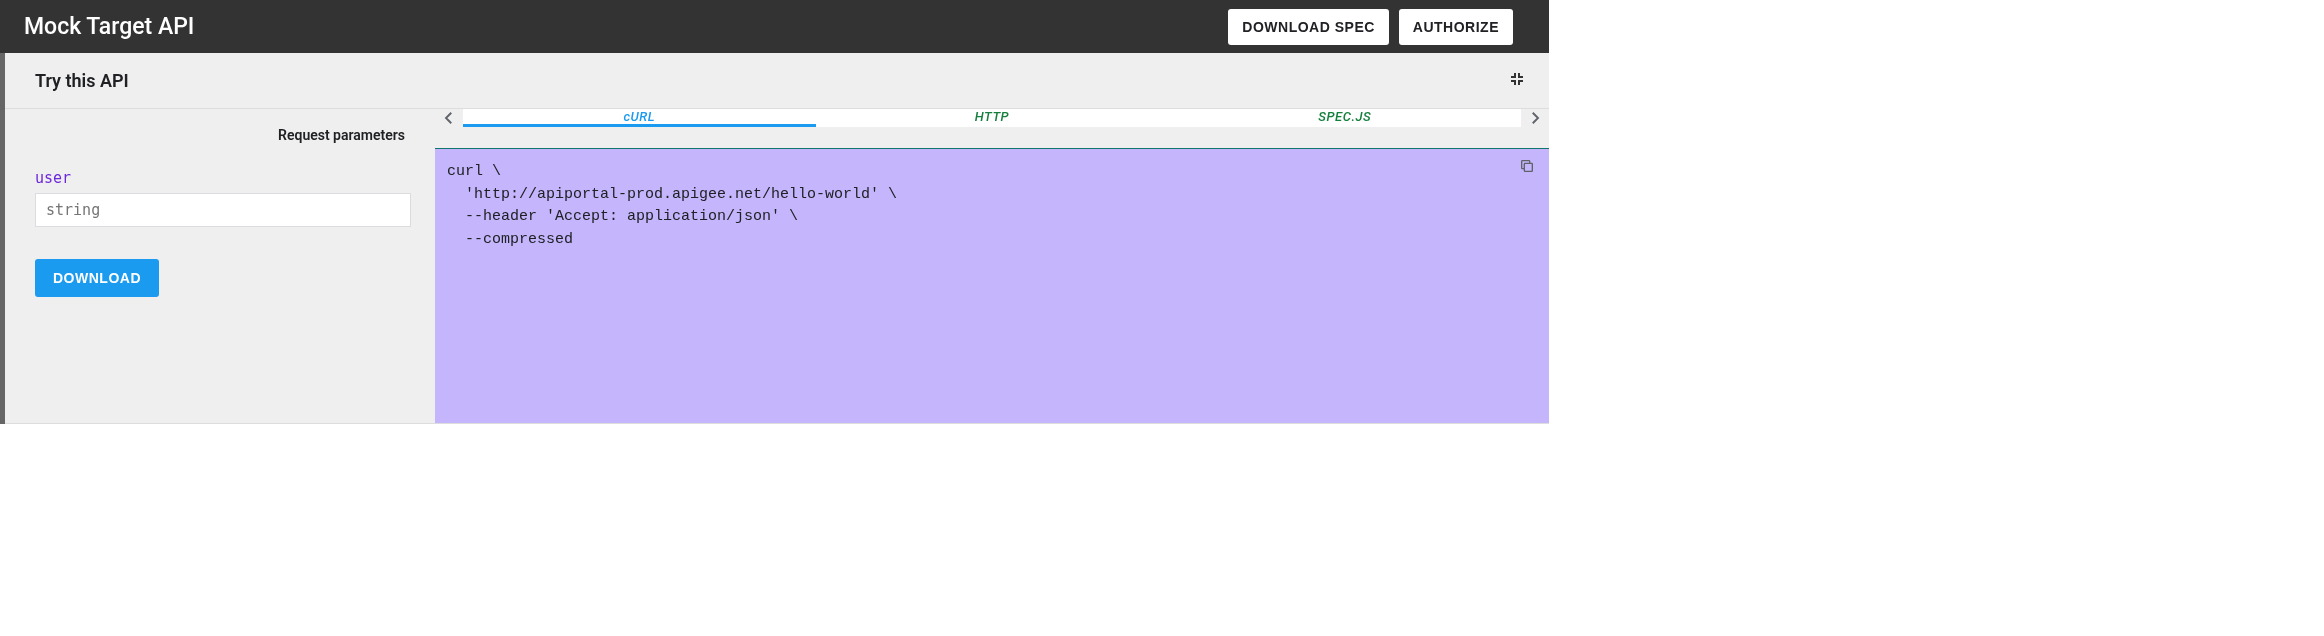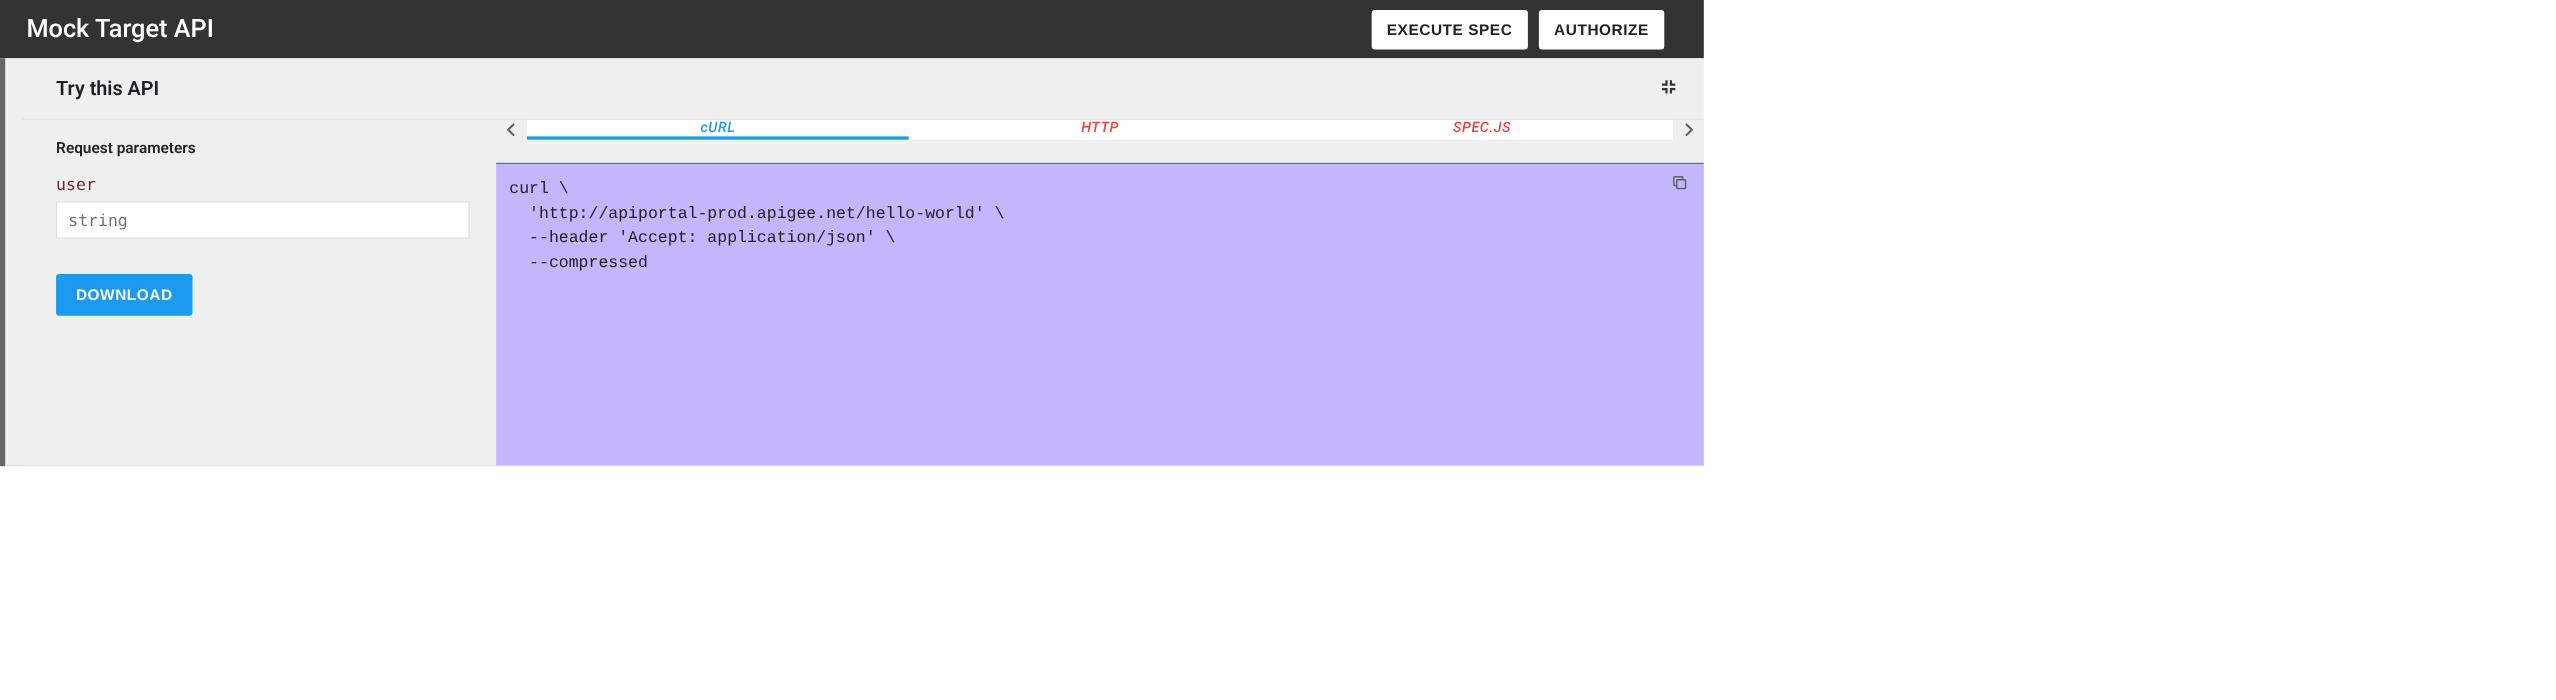--- a/index.html
+++ b/index.html
@@ -63,26 +63,27 @@
   }
   .left-pane {
     width: 430px;
     padding: 18px 30px 18px 30px;
     background: #efefef;
   }
   .section-label {
     font-size: 14px;
     font-weight: 600;
     color: #202124;
-    margin-bottom: 16px;
+    margin-bottom: 26px;
+    text-align: right;
   }
   .param-name {
     font-family: "SFMono-Regular", Menlo, Consolas, monospace;
     font-size: 15px;
-    color: #7f1d1d;
+    color: #6d28d9;
     margin-bottom: 6px;
   }
   .param-input {
     width: 376px;
     height: 34px;
     border: 1px solid #dadce0;
     background: #fff;
     padding: 0 10px;
     font-family: "SFMono-Regular", Menlo, Consolas, monospace;
     font-size: 15px;
@@ -129,21 +130,21 @@
     background: #fff;
   }
   .tab {
     flex: 1;
     display: flex;
     align-items: center;
     justify-content: center;
     font-size: 13px;
     font-weight: 500;
     letter-spacing: 0.5px;
-    color: #ef4444;
+    color: #15803d;
     border-bottom: 3px solid transparent;
     cursor: pointer;
   }
   .tab.active {
     color: #1a9bf0;
     border-bottom-color: #1a9bf0;
   }
   .code-area {
     flex: 1;
     background: #c4b5fd;
@@ -168,27 +169,27 @@
     width: 20px; height: 20px;
     display:flex; align-items:center; justify-content:center;
   }
 </style>
 </head>
 <body>
 
 <div class="topbar">
   <div class="topbar-title">Mock Target API</div>
   <div class="topbar-buttons">
-    <button class="btn-white">EXECUTE SPEC</button>
+    <button class="btn-white">DOWNLOAD SPEC</button>
     <button class="btn-white">AUTHORIZE</button>
   </div>
 </div>
 
 <div class="outer">
-  <div class="panel" style="height:100%;padding-left:16px;">
+  <div class="panel" style="height:100%;">
     <div class="panel-header">
       <div class="panel-title">Try this API</div>
       <button class="collapse-btn">
         <span>
           <svg width="16" height="16" viewBox="0 0 16 16" fill="none" stroke="currentColor" stroke-width="2">
             <path d="M2 6 L6 6 L6 2"></path>
             <path d="M14 6 L10 6 L10 2"></path>
             <path d="M2 10 L6 10 L6 14"></path>
             <path d="M14 10 L10 10 L10 14"></path>
           </svg>

